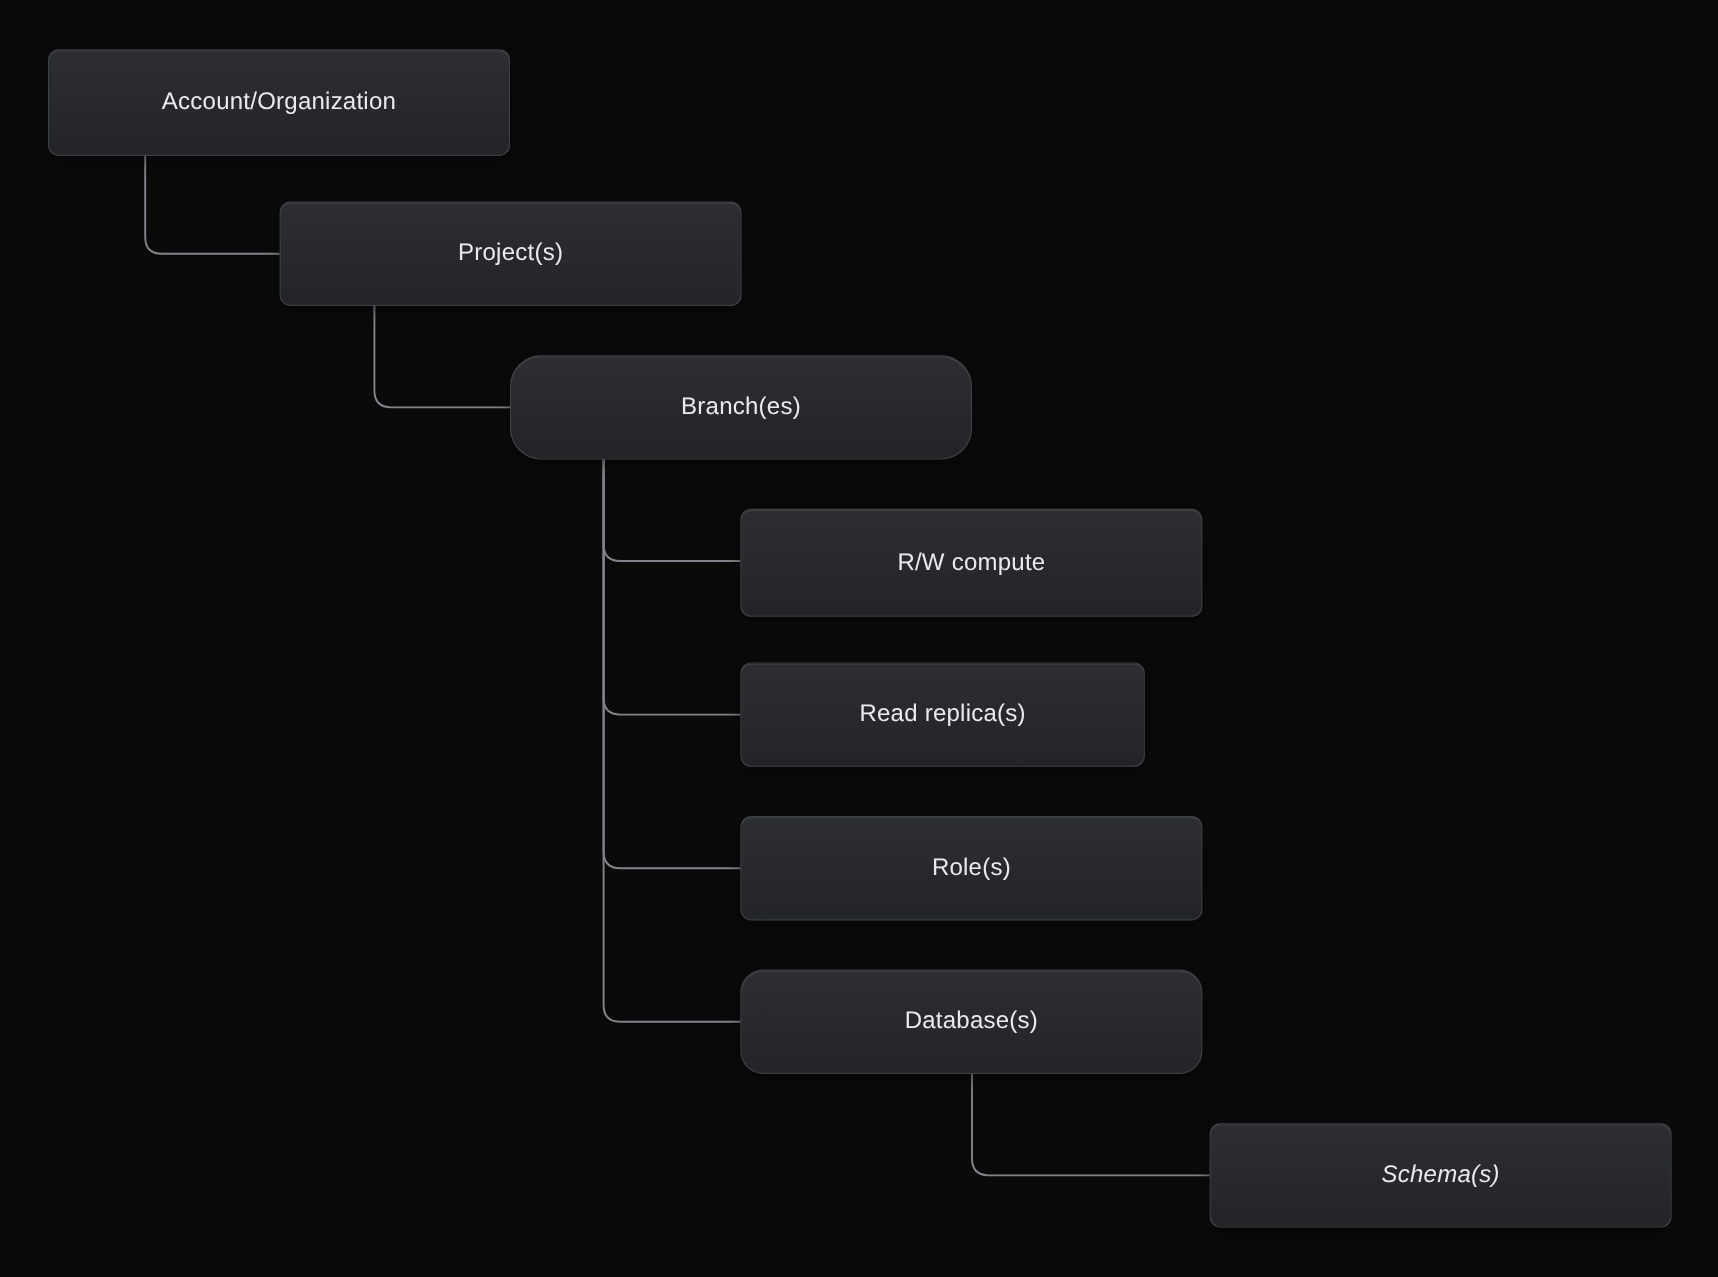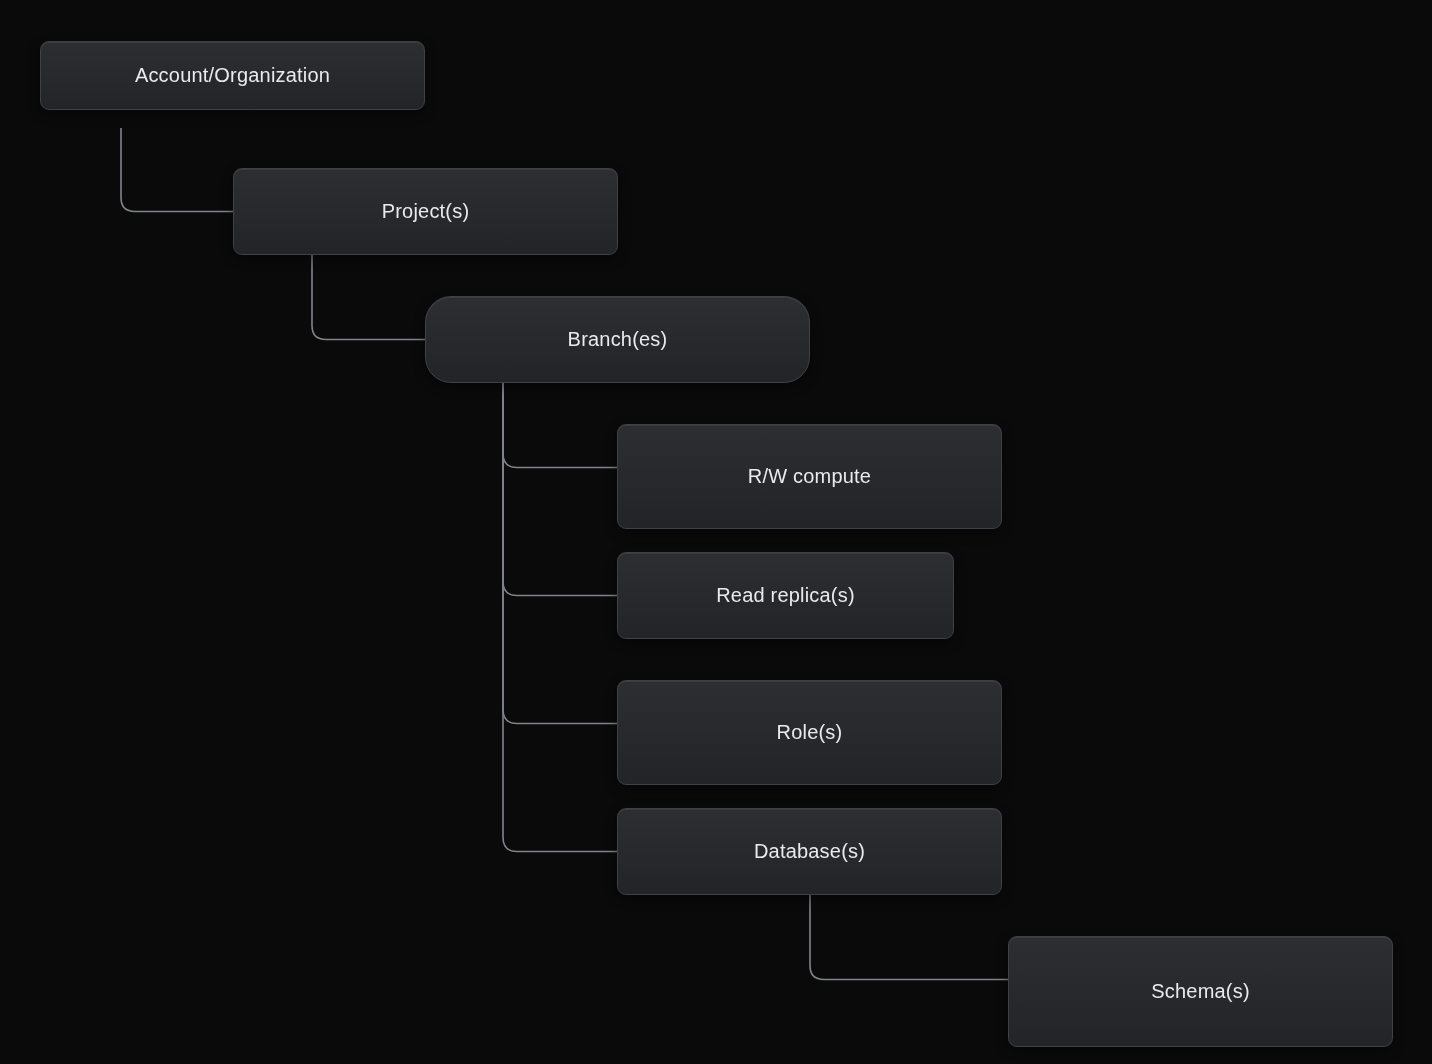--- a/index.html
+++ b/index.html
@@ -53,38 +53,38 @@
   <svg id="edge-layer" viewBox="0 0 1432 1064" xmlns="http://www.w3.org/2000/svg">
       <path class="edge-path" d="M 121 128 L 121 197.5 Q 121 211.5 135 211.5 L 233 211.5"></path>
       <path class="edge-path" d="M 312 255 L 312 325.5 Q 312 339.5 326 339.5 L 425 339.5"></path>
       <path class="edge-path" d="M 503 383 L 503 453.5 Q 503 467.5 517 467.5 L 617 467.5"></path>
       <path class="edge-path" d="M 503 383 L 503 581.5 Q 503 595.5 517 595.5 L 617 595.5"></path>
       <path class="edge-path" d="M 503 383 L 503 709.5 Q 503 723.5 517 723.5 L 617 723.5"></path>
       <path class="edge-path" d="M 503 383 L 503 837.5 Q 503 851.5 517 851.5 L 617 851.5"></path>
       <path class="edge-path" d="M 810 895 L 810 965.5 Q 810 979.5 824 979.5 L 1008 979.5"></path>
     </svg>
   <div id="node-layer">
-      <div class="node" style="left: 40px; top: 41px; width: 385px; height: 69px;">
+      <div class="node" style="left: 40px; top: 41px; width: 385px; height: 89px;">
         <span class="node-label">Account/Organization</span>
       </div>
       <div class="node" style="left: 233px; top: 168px; width: 385px; height: 87px;">
         <span class="node-label">Project(s)</span>
       </div>
       <div class="node" style="left: 425px; top: 296px; width: 385px; height: 87px; border-radius: 26px;">
         <span class="node-label">Branch(es)</span>
       </div>
-      <div class="node" style="left: 617px; top: 424px; width: 385px; height: 105px;">
+      <div class="node" style="left: 617px; top: 424px; width: 385px; height: 90px;">
         <span class="node-label">R/W compute</span>
       </div>
       <div class="node" style="left: 617px; top: 552px; width: 337px; height: 87px;">
         <span class="node-label">Read replica(s)</span>
       </div>
-      <div class="node" style="left: 617px; top: 680px; width: 385px; height: 105px;">
+      <div class="node" style="left: 617px; top: 680px; width: 385px; height: 87px;">
         <span class="node-label">Role(s)</span>
       </div>
-      <div class="node" style="left: 617px; top: 808px; width: 385px; height: 87px;">
+      <div class="node" style="left: 617px; top: 808px; width: 385px; height: 87px; border-radius: 19px;">
         <span class="node-label">Database(s)</span>
       </div>
-      <div class="node" style="left: 1008px; top: 936px; width: 385px; height: 111px;">
+      <div class="node" style="left: 1008px; top: 936px; width: 385px; height: 87px; font-style: italic;">
         <span class="node-label">Schema(s)</span>
       </div>
     </div>
 </div>
 
 </body></html>

